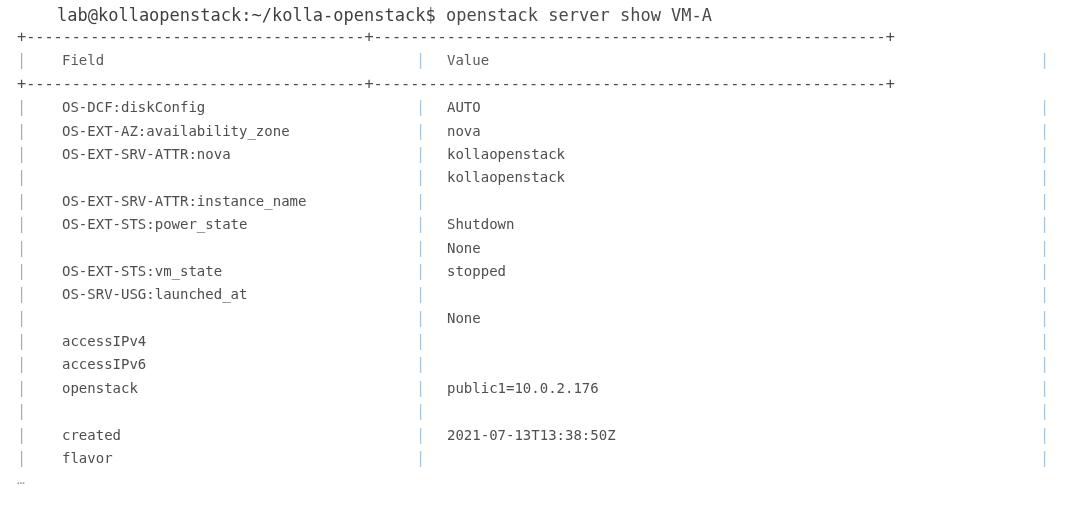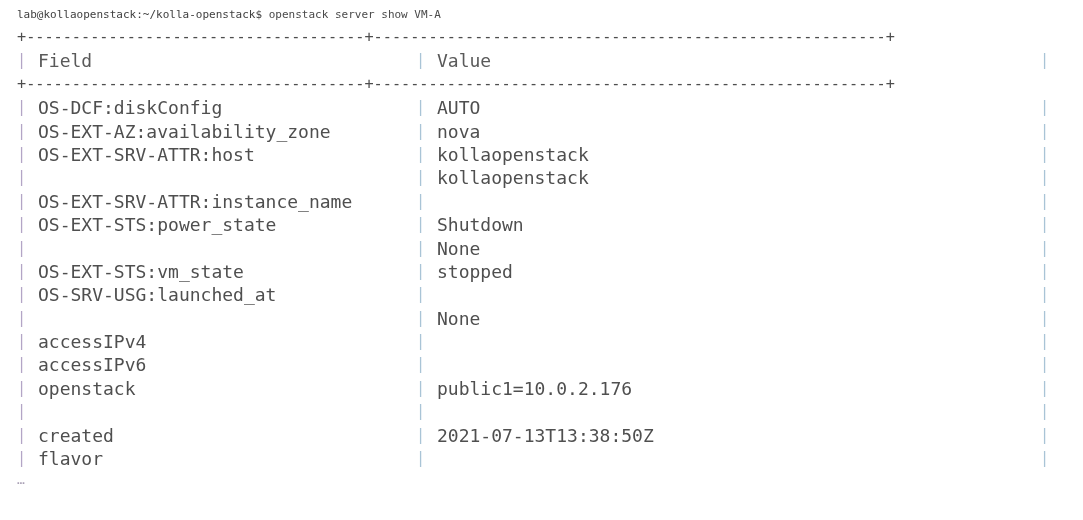--- a/index.html
+++ b/index.html
@@ -33,21 +33,22 @@
     letter-spacing: 0px;
     font-family: "DejaVu Sans Mono", "Liberation Mono", monospace;
   }
 
   
   #prompt-line {
     padding-left: 17px;
     color: #3a3a3a;
     height: 26px;
     line-height: 30px;
-    font-size: 11px;
+    font-size: 17px;
+    margin-left: 40px;
   }
   #prompt-line .prompt-user { color: #3f3f3f; }
   #prompt-line .prompt-cmd  { color: #4a4a4a; }
 
   
   .rule-line {
     padding-left: 17px;
     color: #4d4d4d;
     height: 23.4px;
     line-height: 23.4px;
@@ -67,25 +68,26 @@
     font-size: 15.2px;
   }
   .bar.bar-left   { left: 17px; }
   .bar.bar-mid    { left: 416px; color: #a9c4d6; }
   .bar.bar-right  { left: 1040px; color: #a9c4d6; }
 
   .cell {
     position: absolute;
     top: 0;
     white-space: pre;
-    font-size: 18px;
+    font-size: 14px;
     color: #4f4f4f;
+    margin-left: 24px;
   }
   .cell-field { left: 38px; }
-  .cell-value { left: 437px; }
+  .cell-value { left: 423px; }
 
   .header-row .cell { color: #5a5a5a; }
   .header-row .bar.bar-left { color: #b3a5c6; }
 
   .ellipsis-line {
     padding-left: 17px;
     color: #a9a0b5;
     font-size: 13px;
     height: 23.4px;
     line-height: 20px;
@@ -107,21 +109,21 @@
     <span class="bar bar-mid">|</span>
     <span class="cell cell-value">Value</span>
     <span class="bar bar-right">|</span>
   </div>
 
   <div class="term-line rule-line">+-------------------------------------+--------------------------------------------------------+</div>
 
   <div id="rows-container">
       <div class="term-line tbl-line"><span class="bar bar-left">|</span><span class="cell cell-field">OS-DCF:diskConfig</span><span class="bar bar-mid">|</span><span class="cell cell-value">AUTO</span><span class="bar bar-right">|</span></div>
       <div class="term-line tbl-line"><span class="bar bar-left">|</span><span class="cell cell-field">OS-EXT-AZ:availability_zone</span><span class="bar bar-mid">|</span><span class="cell cell-value">nova</span><span class="bar bar-right">|</span></div>
-      <div class="term-line tbl-line"><span class="bar bar-left">|</span><span class="cell cell-field">OS-EXT-SRV-ATTR:host</span><span class="bar bar-mid">|</span><span class="cell cell-value">kollaopenstack</span><span class="bar bar-right">|</span></div>
+      <div class="term-line tbl-line"><span class="bar bar-left">|</span><span class="cell cell-field">OS-EXT-SRV-ATTR:nova</span><span class="bar bar-mid">|</span><span class="cell cell-value">kollaopenstack</span><span class="bar bar-right">|</span></div>
       <div class="term-line tbl-line"><span class="bar bar-left">|</span><span class="bar bar-mid">|</span><span class="cell cell-value">kollaopenstack</span><span class="bar bar-right">|</span></div>
       <div class="term-line tbl-line"><span class="bar bar-left">|</span><span class="cell cell-field">OS-EXT-SRV-ATTR:instance_name</span><span class="bar bar-mid">|</span><span class="bar bar-right">|</span></div>
       <div class="term-line tbl-line"><span class="bar bar-left">|</span><span class="cell cell-field">OS-EXT-STS:power_state</span><span class="bar bar-mid">|</span><span class="cell cell-value">Shutdown</span><span class="bar bar-right">|</span></div>
       <div class="term-line tbl-line"><span class="bar bar-left">|</span><span class="bar bar-mid">|</span><span class="cell cell-value">None</span><span class="bar bar-right">|</span></div>
       <div class="term-line tbl-line"><span class="bar bar-left">|</span><span class="cell cell-field">OS-EXT-STS:vm_state</span><span class="bar bar-mid">|</span><span class="cell cell-value">stopped</span><span class="bar bar-right">|</span></div>
       <div class="term-line tbl-line"><span class="bar bar-left">|</span><span class="cell cell-field">OS-SRV-USG:launched_at</span><span class="bar bar-mid">|</span><span class="bar bar-right">|</span></div>
       <div class="term-line tbl-line"><span class="bar bar-left">|</span><span class="bar bar-mid">|</span><span class="cell cell-value">None</span><span class="bar bar-right">|</span></div>
       <div class="term-line tbl-line"><span class="bar bar-left">|</span><span class="cell cell-field">accessIPv4</span><span class="bar bar-mid">|</span><span class="cell cell-value"></span><span class="bar bar-right">|</span></div>
       <div class="term-line tbl-line"><span class="bar bar-left">|</span><span class="cell cell-field">accessIPv6</span><span class="bar bar-mid">|</span><span class="cell cell-value"></span><span class="bar bar-right">|</span></div>
       <div class="term-line tbl-line"><span class="bar bar-left">|</span><span class="cell cell-field">openstack</span><span class="bar bar-mid">|</span><span class="cell cell-value">public1=10.0.2.176</span><span class="bar bar-right">|</span></div>

